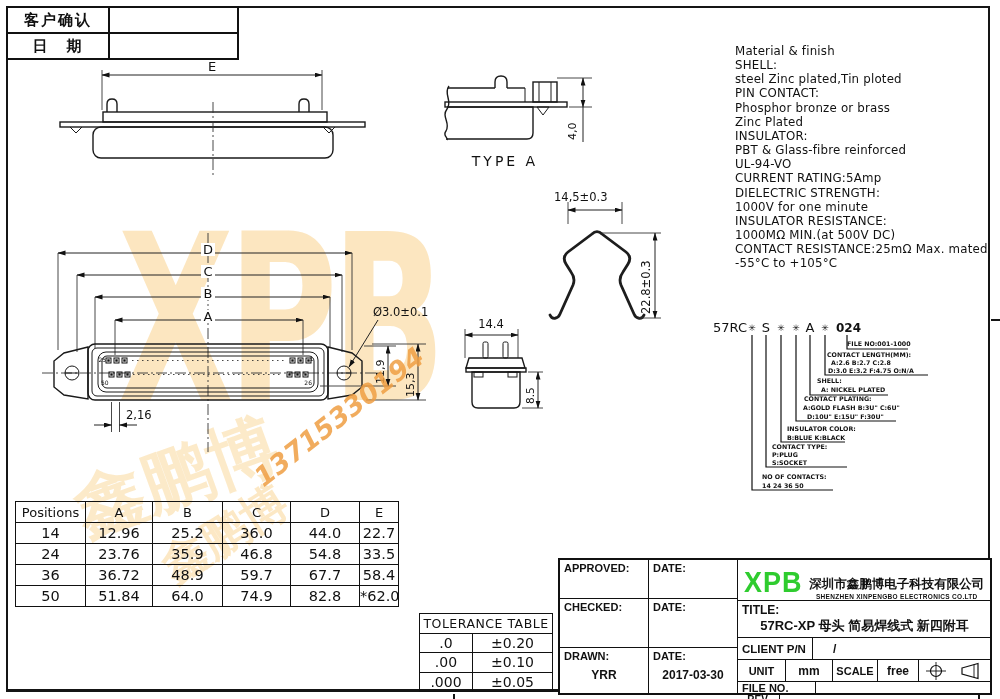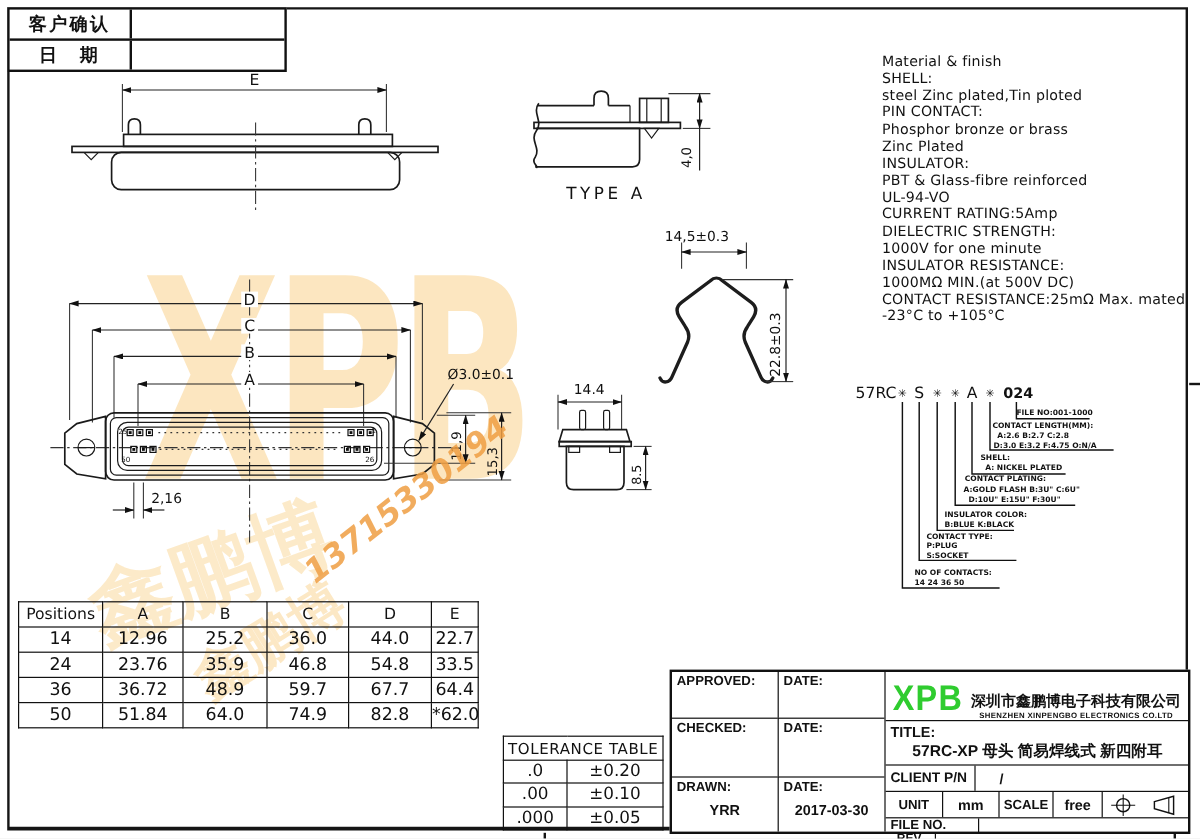--- a/index.html
+++ b/index.html
@@ -286,21 +286,21 @@
     <div>Zinc Plated</div>
     <div>INSULATOR:</div>
     <div>PBT &amp; Glass-fibre reinforced</div>
     <div>UL-94-VO</div>
     <div>CURRENT RATING:5Amp</div>
     <div>DIELECTRIC STRENGTH:</div>
     <div>1000V for one minute</div>
     <div>INSULATOR RESISTANCE:</div>
     <div>1000MΩ MIN.(at 500V DC)</div>
     <div>CONTACT RESISTANCE:25mΩ Max. mated</div>
-    <div>-23°C to +105°C</div>
+    <div>-55°C to +105°C</div>
   </div>
 
   <svg class="abs" style="left:700px;top:312px;z-index:2;" width="300" height="195">
     <g font-size="13">
       <text x="13" y="20">57RC</text>
       <text x="52" y="19" font-size="9" text-anchor="middle">✳</text>
       <text x="66" y="20" text-anchor="middle">S</text>
       <text x="81" y="19" font-size="9" text-anchor="middle">✳</text>
       <text x="96" y="19" font-size="9" text-anchor="middle">✳</text>
       <text x="110" y="20" text-anchor="middle">A</text>
@@ -369,21 +369,21 @@
       <td>46.8</td>
       <td>54.8</td>
       <td>33.5</td>
     </tr>
     <tr>
       <td>36</td>
       <td>36.72</td>
       <td>48.9</td>
       <td>59.7</td>
       <td>67.7</td>
-      <td>64.4</td>
+      <td>58.4</td>
     </tr>
     <tr>
       <td>50</td>
       <td>51.84</td>
       <td>64.0</td>
       <td>74.9</td>
       <td>82.8</td>
       <td>*62.0</td>
     </tr>
   </tbody>

